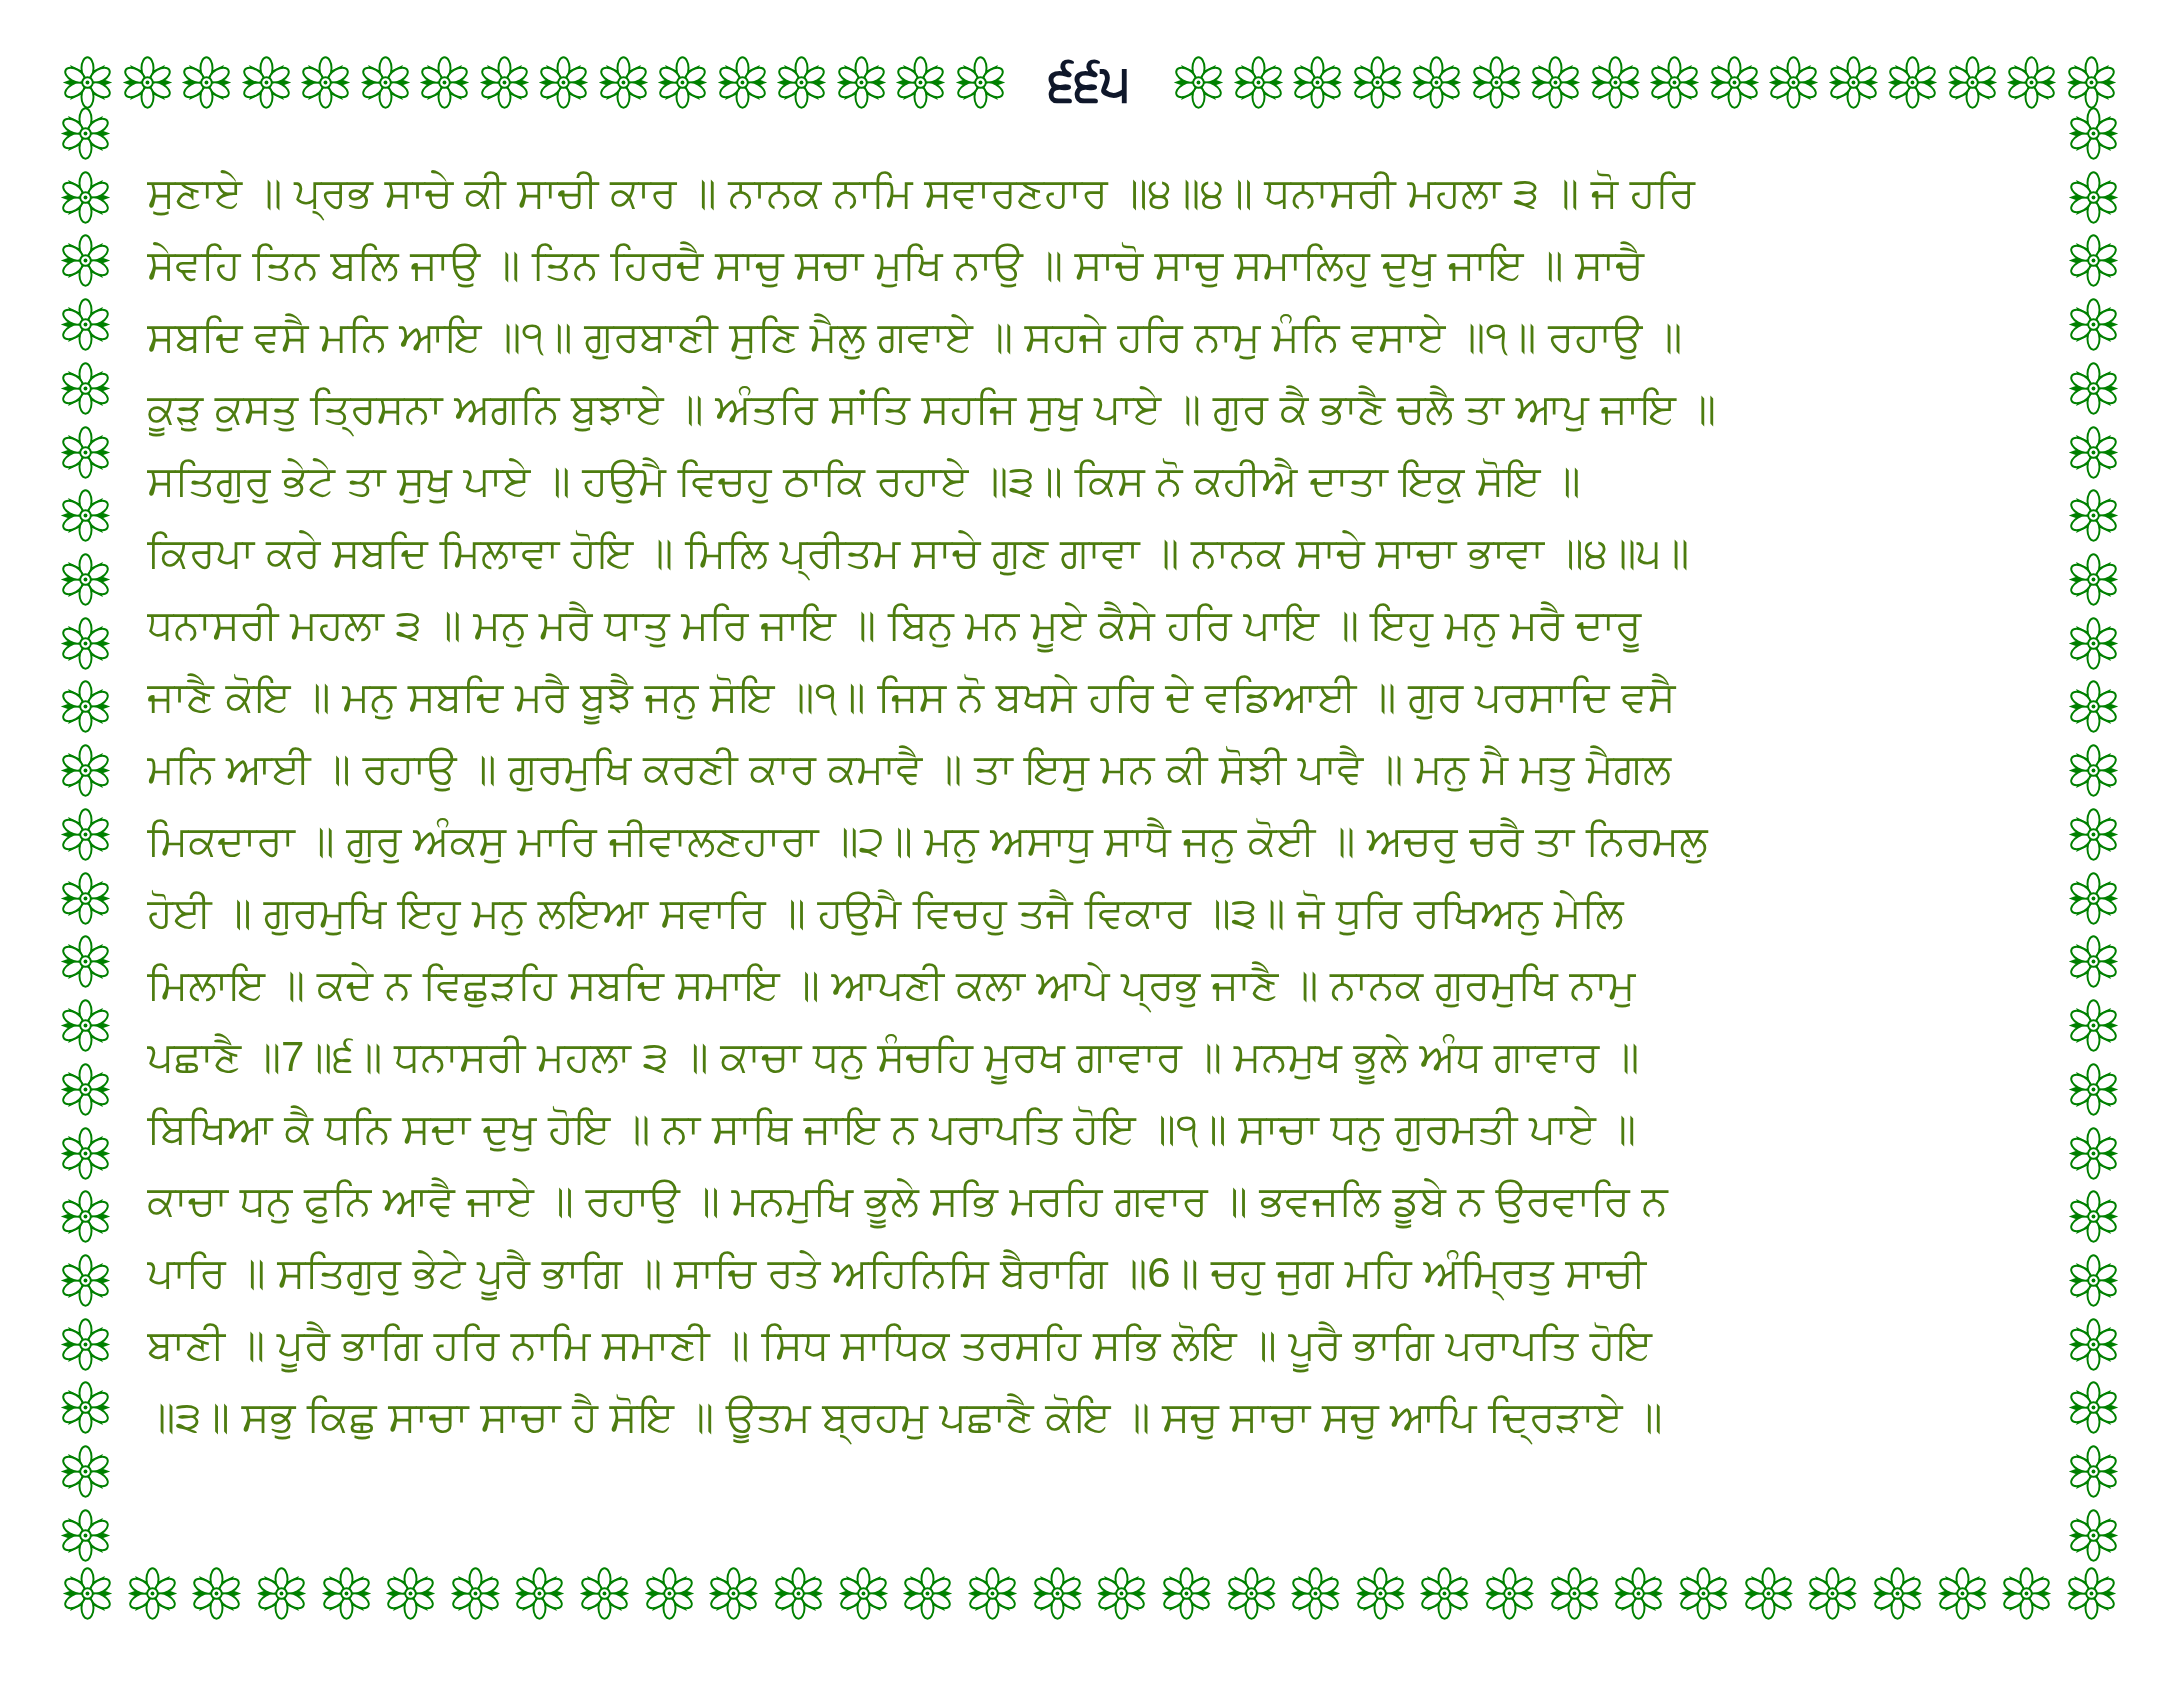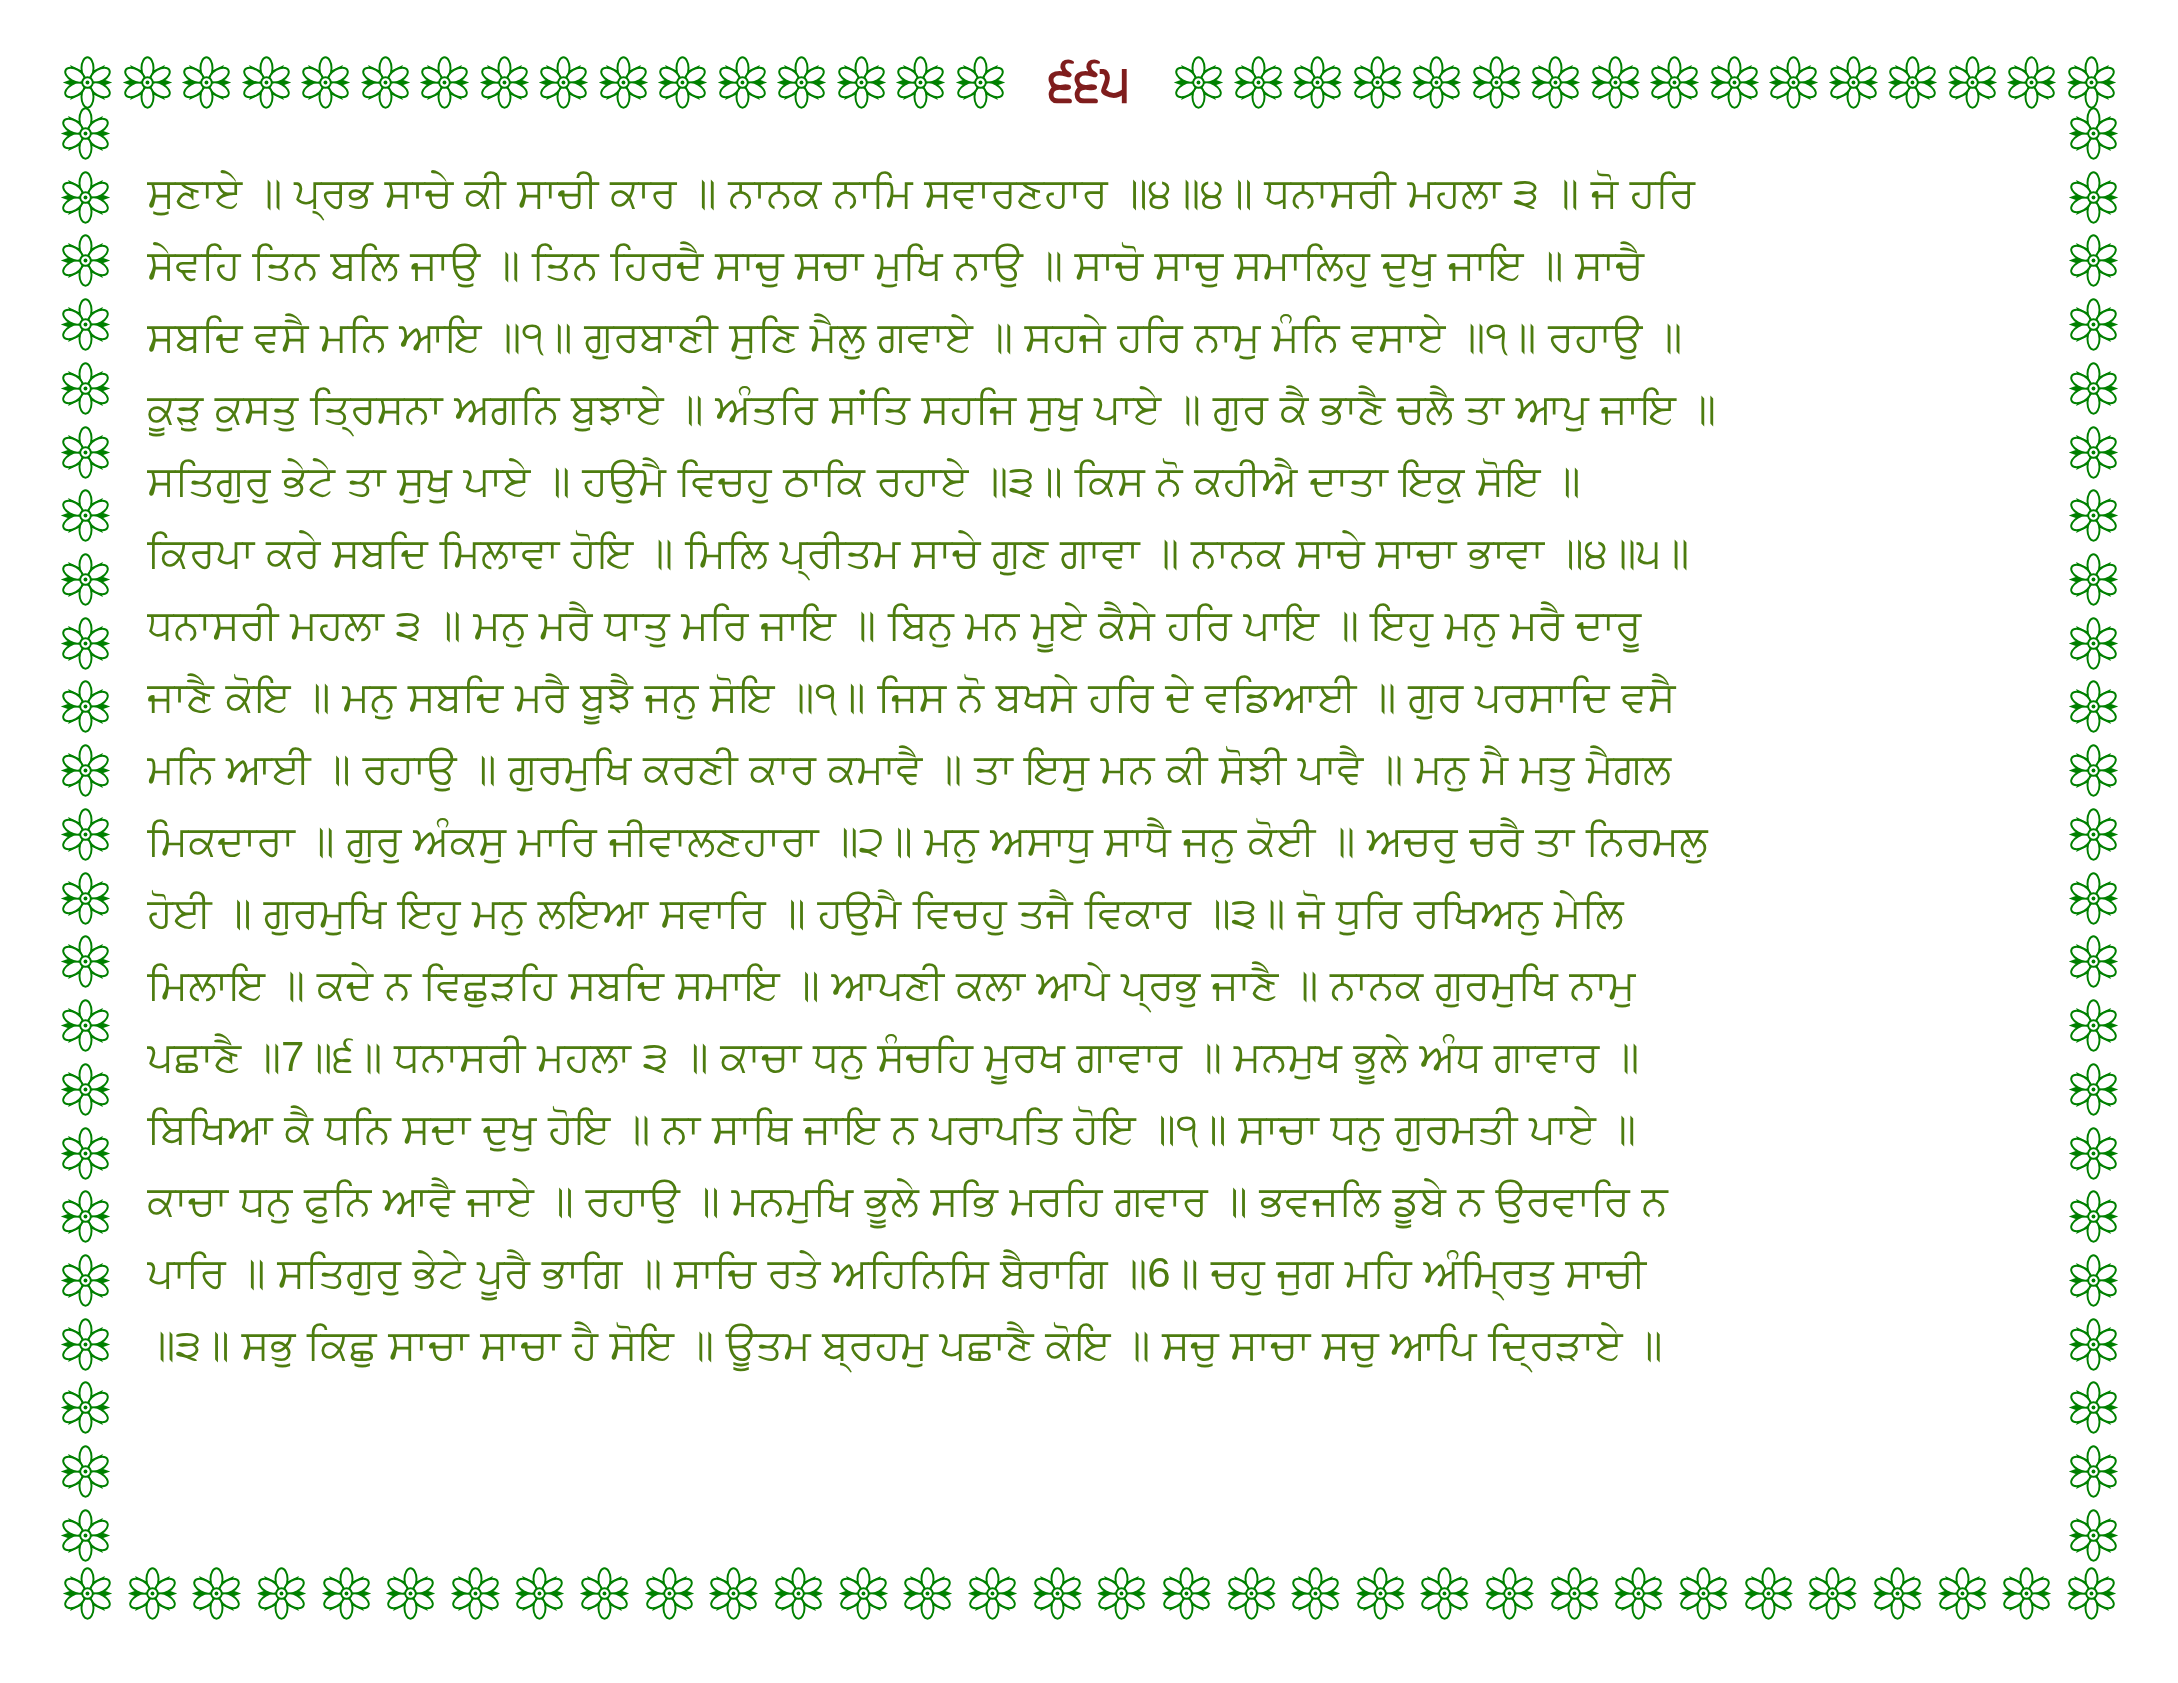--- a/index.html
+++ b/index.html
@@ -23,21 +23,21 @@
   }
   .flower-row-segment {
     flex: 1 1 0; height: 53px;
     display: flex; justify-content: space-between; align-items: center;
     overflow: hidden;
   }
   .page-number {
     flex: 0 0 auto;
     margin: 0 42px;
     font-size: 51px; font-weight: bold;
-    color: #7f1d1d;
+    color: #0f172a;
     line-height: 53px;
     white-space: nowrap;
   }
   .side-border {
     position: absolute; top: 107px;
     width: 53px; height: 1455px;
     display: flex; flex-direction: column;
     justify-content: space-between; align-items: center;
     overflow: hidden;
   }
@@ -1337,20 +1337,21 @@
       <p class="text-line">ਧਨਾਸਰੀ ਮਹਲਾ ੩ ॥ ਮਨੁ ਮਰੈ ਧਾਤੁ ਮਰਿ ਜਾਇ ॥ ਬਿਨੁ ਮਨ ਮੂਏ ਕੈਸੇ ਹਰਿ ਪਾਇ ॥ ਇਹੁ ਮਨੁ ਮਰੈ ਦਾਰੂ</p>
       <p class="text-line">ਜਾਣੈ ਕੋਇ ॥ ਮਨੁ ਸਬਦਿ ਮਰੈ ਬੂਝੈ ਜਨੁ ਸੋਇ ॥੧॥ ਜਿਸ ਨੋ ਬਖਸੇ ਹਰਿ ਦੇ ਵਡਿਆਈ ॥ ਗੁਰ ਪਰਸਾਦਿ ਵਸੈ</p>
       <p class="text-line">ਮਨਿ ਆਈ ॥ ਰਹਾਉ ॥ ਗੁਰਮੁਖਿ ਕਰਣੀ ਕਾਰ ਕਮਾਵੈ ॥ ਤਾ ਇਸੁ ਮਨ ਕੀ ਸੋਝੀ ਪਾਵੈ ॥ ਮਨੁ ਮੈ ਮਤੁ ਮੈਗਲ</p>
       <p class="text-line">ਮਿਕਦਾਰਾ ॥ ਗੁਰੁ ਅੰਕਸੁ ਮਾਰਿ ਜੀਵਾਲਣਹਾਰਾ ॥੨॥ ਮਨੁ ਅਸਾਧੁ ਸਾਧੈ ਜਨੁ ਕੋਈ ॥ ਅਚਰੁ ਚਰੈ ਤਾ ਨਿਰਮਲੁ</p>
       <p class="text-line">ਹੋਈ ॥ ਗੁਰਮੁਖਿ ਇਹੁ ਮਨੁ ਲਇਆ ਸਵਾਰਿ ॥ ਹਉਮੈ ਵਿਚਹੁ ਤਜੈ ਵਿਕਾਰ ॥੩॥ ਜੋ ਧੁਰਿ ਰਖਿਅਨੁ ਮੇਲਿ</p>
       <p class="text-line">ਮਿਲਾਇ ॥ ਕਦੇ ਨ ਵਿਛੁੜਹਿ ਸਬਦਿ ਸਮਾਇ ॥ ਆਪਣੀ ਕਲਾ ਆਪੇ ਪ੍ਰਭੁ ਜਾਣੈ ॥ ਨਾਨਕ ਗੁਰਮੁਖਿ ਨਾਮੁ</p>
       <p class="text-line">ਪਛਾਣੈ ॥7॥੬॥ ਧਨਾਸਰੀ ਮਹਲਾ ੩ ॥ ਕਾਚਾ ਧਨੁ ਸੰਚਹਿ ਮੂਰਖ ਗਾਵਾਰ ॥ ਮਨਮੁਖ ਭੂਲੇ ਅੰਧ ਗਾਵਾਰ ॥</p>
       <p class="text-line">ਬਿਖਿਆ ਕੈ ਧਨਿ ਸਦਾ ਦੁਖੁ ਹੋਇ ॥ ਨਾ ਸਾਥਿ ਜਾਇ ਨ ਪਰਾਪਤਿ ਹੋਇ ॥੧॥ ਸਾਚਾ ਧਨੁ ਗੁਰਮਤੀ ਪਾਏ ॥</p>
       <p class="text-line">ਕਾਚਾ ਧਨੁ ਫੁਨਿ ਆਵੈ ਜਾਏ ॥ ਰਹਾਉ ॥ ਮਨਮੁਖਿ ਭੂਲੇ ਸਭਿ ਮਰਹਿ ਗਵਾਰ ॥ ਭਵਜਲਿ ਡੂਬੇ ਨ ਉਰਵਾਰਿ ਨ</p>
       <p class="text-line">ਪਾਰਿ ॥ ਸਤਿਗੁਰੁ ਭੇਟੇ ਪੂਰੈ ਭਾਗਿ ॥ ਸਾਚਿ ਰਤੇ ਅਹਿਨਿਸਿ ਬੈਰਾਗਿ ॥6॥ ਚਹੁ ਜੁਗ ਮਹਿ ਅੰਮ੍ਰਿਤੁ ਸਾਚੀ</p>
+      <p class="text-line">ਬਾਣੀ ॥ ਪੂਰੈ ਭਾਗਿ ਹਰਿ ਨਾਮਿ ਸਮਾਣੀ ॥ ਸਿਧ ਸਾਧਿਕ ਤਰਸਹਿ ਸਭਿ ਲੋਇ ॥ ਪੂਰੈ ਭਾਗਿ ਪਰਾਪਤਿ ਹੋਇ</p>
       <p class="text-line">॥੩॥ ਸਭੁ ਕਿਛੁ ਸਾਚਾ ਸਾਚਾ ਹੈ ਸੋਇ ॥ ਊਤਮ ਬ੍ਰਹਮੁ ਪਛਾਣੈ ਕੋਇ ॥ ਸਚੁ ਸਾਚਾ ਸਚੁ ਆਪਿ ਦ੍ਰਿੜਾਏ ॥</p>
     </main>
 
   <footer class="bottom-border" id="bottom-flowers" style="color: rgb(0, 128, 0);">
   <span class="flower">
     <svg width="53" height="53" viewBox="0 0 60 60" aria-hidden="true">
       <path d="M30,2 L35.4,17.1 L49.8,10.2 L42.9,24.6 L58,30 L42.9,35.4 L49.8,49.8 L35.4,42.9 L30,58 L24.6,42.9 L10.2,49.8 L17.1,35.4 L2,30 L17.1,24.6 L10.2,10.2 L24.6,17.1 Z" fill="currentColor"></path>
       <g stroke="currentColor" stroke-width="2.2" fill="#ffffff">
         <ellipse cx="30" cy="13.5" rx="6.8" ry="12"></ellipse>
         <ellipse cx="30" cy="13.5" rx="6.8" ry="12" transform="rotate(60 30 30)"></ellipse>

